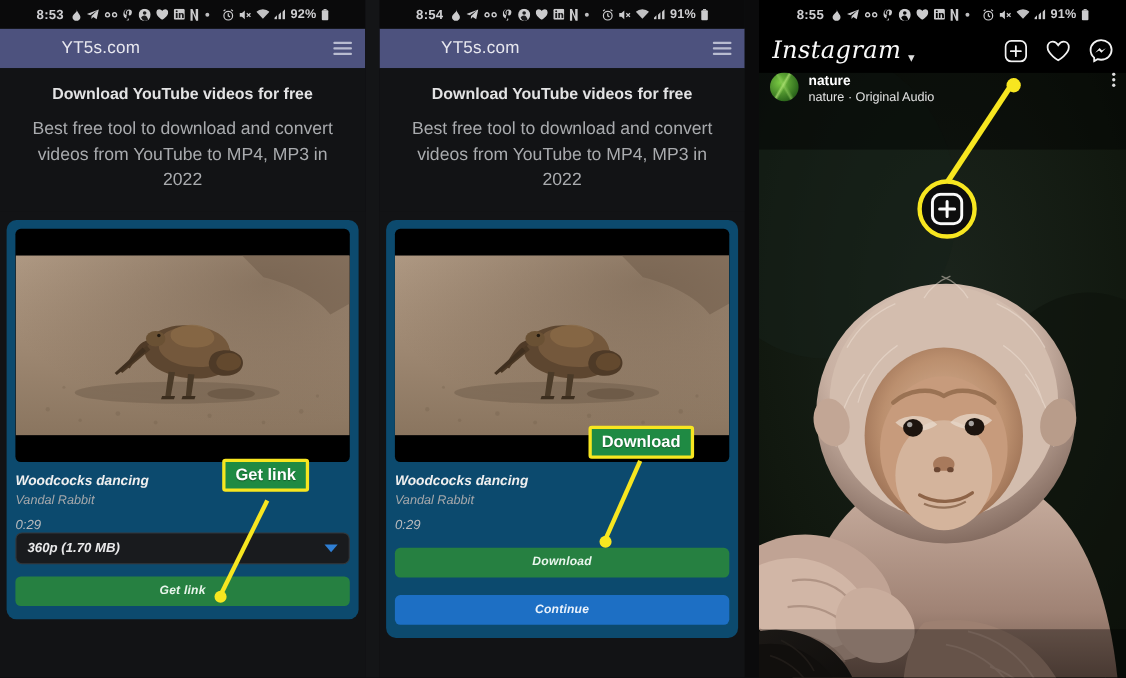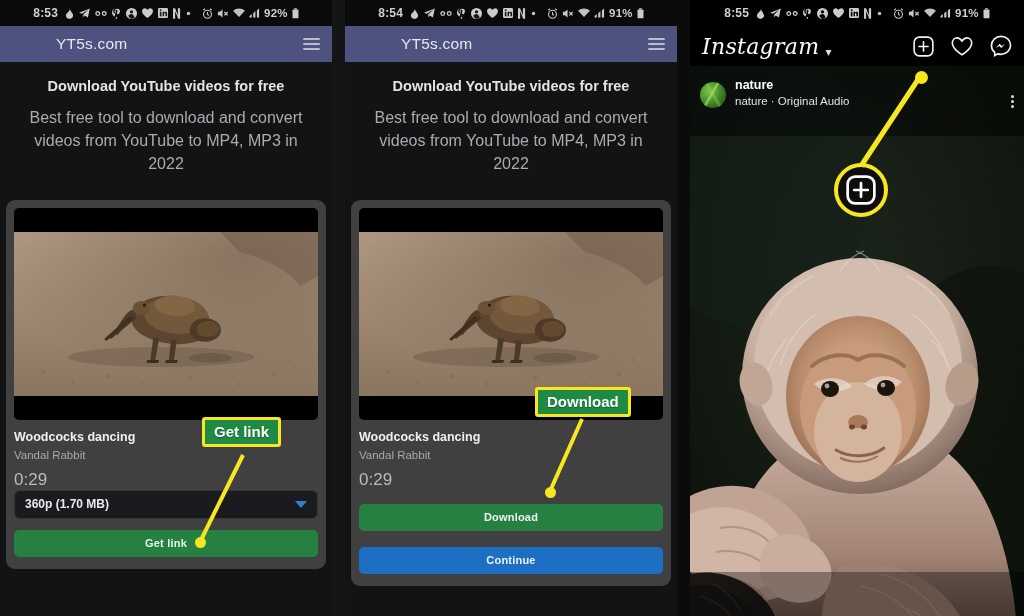--- a/index.html
+++ b/index.html
@@ -41,31 +41,31 @@
   .hamburger { display:flex; flex-direction:column; gap:3px; width:17px; }
   .hamburger span { display:block; height:2px; background:#b9bcd0; border-radius:1px; }
 
   
   .hero { background:#121315; padding: 16px 10px 16px; text-align:center; }
   .hero h1 { color:#e3e3e4; font-size:14.5px; font-weight:700; margin-bottom:12px; }
   .hero p { color:#a9abae; font-size:16px; line-height:1.45; padding:0 6px; }
 
   
   .card {
-    margin: 8px 6px 0; background:#404040; border-radius:9px;
-    padding: 8px 8px 12px; position:relative;
+    margin: 8px 6px 0; background:#0c4a6e; border-radius:9px;
+    padding: 8px 8px 12px; position:relative;font-style:italic;
   }
   .thumb {
     width:100%; height:212px; background:#000; border-radius:5px;
     overflow:hidden; position:relative;
   }
   .thumb .bird-scene { position:absolute; left:0; right:0; top:24px; bottom:24px; overflow:hidden; }
   .vid-title { color:#efefef; font-size:12.5px; font-weight:700; margin-top:10px; }
   .vid-author { color:#a6a8ab; font-size:11.5px; margin-top:5px; }
-  .vid-dur { color:#b8babd; font-size:17px; margin-top:9px; }
+  .vid-dur { color:#b8babd; font-size:12px; margin-top:9px; }
 
   .select-row {
     height: 29px; border:1px solid #34373a; border-radius:6px;
     background:#191b1e; display:flex; align-items:center; justify-content:space-between;
     padding: 0 10px;
   }
   .select-row .sel-val { color:#e9e9ea; font-size:12px; font-weight:700; }
   .caret { width:0;height:0;border-left:6px solid transparent;border-right:6px solid transparent;border-top:7px solid #2f7fd4; }
 
   .btn {
@@ -95,21 +95,21 @@
   }
   .ig-logo { color:#fafafa; font-size:22px; font-family:"DejaVu Serif", serif;
              font-style:italic; letter-spacing:.3px; }
   .ig-chev { color:#dedede; font-size:12px; margin-left:6px; }
   .ig-icons { display:flex; align-items:center; gap:17px; }
   .ig-ic { color:#f2f2f2; display:flex; }
 
   .ig-post { position:relative; height:576px; background:#060606; overflow:hidden; }
   .ig-postbar {
     position:absolute; top:0; left:0; right:0; height:42px; z-index:6;
-    display:flex; align-items:flex-end; padding: 0 10px; gap:9px;
+    display:flex; align-items:flex-start; padding: 0 10px; gap:9px;
   }
   .ig-avatar {
     width:26px;height:26px;border-radius:50%;overflow:hidden;flex:0 0 26px;
     background:radial-gradient(circle at 35% 35%, #7ac943 0%, #2f6b1d 70%, #16340e 100%);
     position:relative;
   }
   .ig-avatar .leaf { position:absolute; inset:0;
     background:
       linear-gradient(120deg, transparent 40%, rgba(180,230,120,.7) 45%, transparent 52%),
       linear-gradient(60deg, transparent 45%, rgba(140,200,90,.6) 50%, transparent 58%); }

